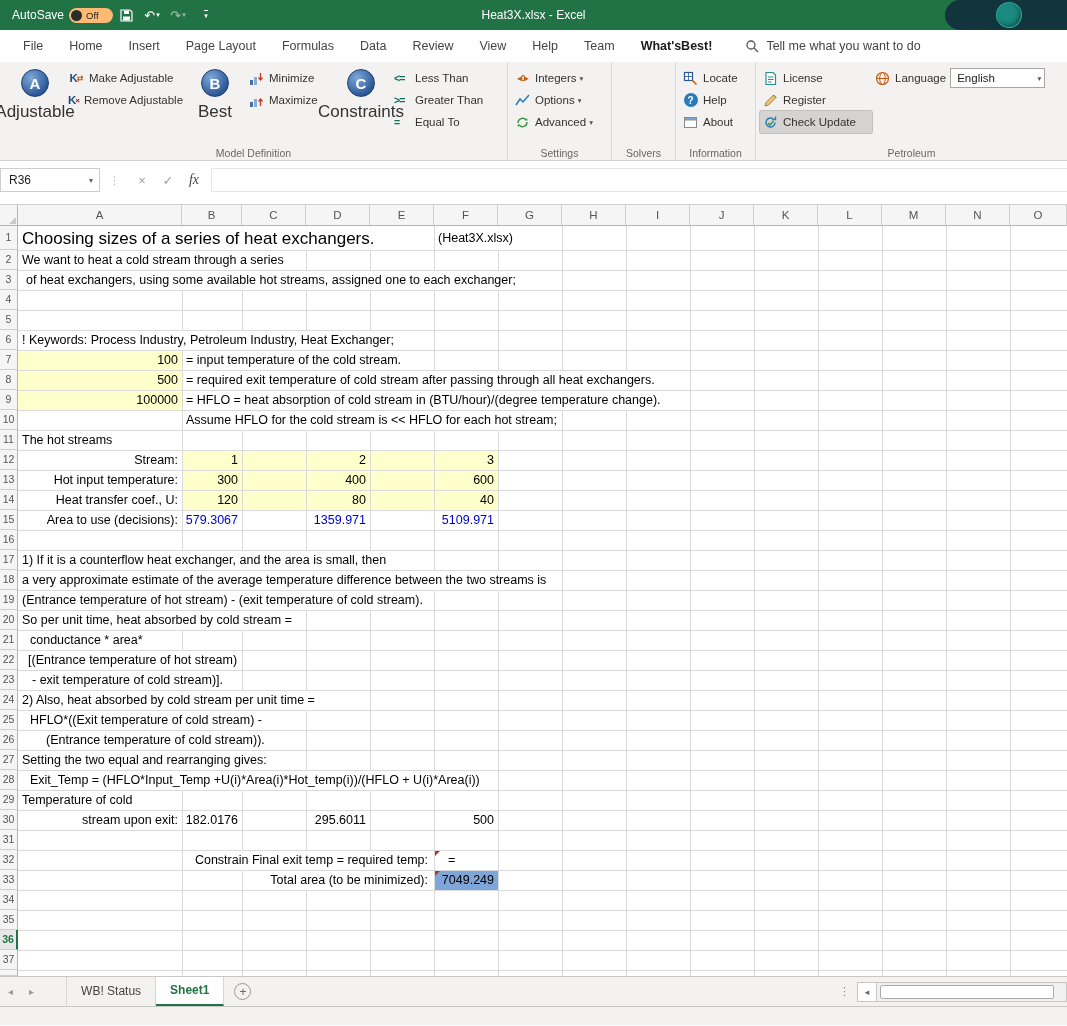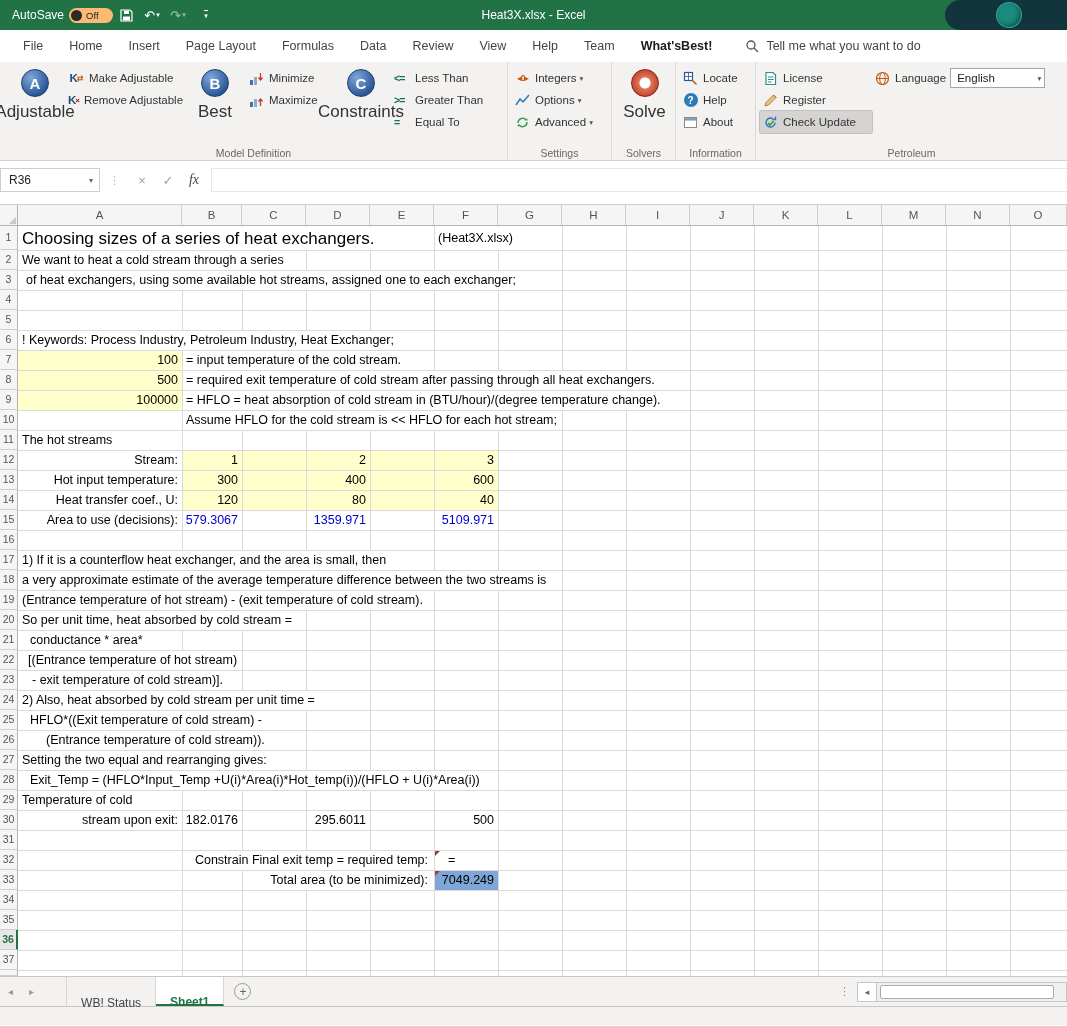--- a/index.html
+++ b/index.html
@@ -71,21 +71,21 @@
   .cell { position:absolute; z-index:3; white-space:nowrap; color:#000; }
   .cell.sp { background:#fff; padding-right:2px; }
   .cell.title { font-size:17px; }
   .cell.blue { color:#0000cd; }
   .marker { position:absolute; z-index:4; width:0; height:0; border-top:5px solid #a33b2e; border-right:5px solid transparent; }
 
   
   .sheetbar { height:30px; background:#f3f2f1; border-top:1px solid #c9c7c5; display:flex; align-items:center; font-size:12px; }
   .snav { color:#9a9a9a; font-size:10px; padding:0 8px; }
   .stabs { display:flex; height:100%; margin-left:24px; border-left:1px solid #d8d6d4; }
-  .stab { padding:12px 14px; line-height:29px; color:#444; border-right:1px solid #d8d6d4; white-space:nowrap; }
+  .stab { padding:0 14px; line-height:29px; color:#444; border-right:1px solid #d8d6d4; white-space:nowrap; }
   .stab.active { background:#fff; color:#217346; font-weight:bold; border-bottom:2px solid #217346; line-height:27px; }
   .addsheet { width:17px; height:17px; border:1px solid #9a9a9a; border-radius:50%; color:#666; display:flex; align-items:center; justify-content:center; font-size:12px; margin-left:10px; line-height:1; }
   .sbright { margin-left:auto; display:flex; align-items:center; }
   .sdots { color:#888; font-size:11px; padding:0 7px; }
   .harrow { width:20px; height:20px; background:#fff; border:1px solid #c6c6c6; color:#666; font-size:9px; display:flex; align-items:center; justify-content:center; }
   .htrack { width:190px; height:20px; background:#f0f0f0; border:1px solid #c6c6c6; border-left:none; position:relative; }
   .hthumb { position:absolute; left:3px; top:2px; bottom:2px; width:174px; background:#fff; border:1px solid #ababab; border-radius:2px; }
 
   .statusbar { height:19px; background:#f3f2f1; border-top:1px solid #c9c7c5; }
 </style>
@@ -247,24 +247,20 @@
             </svg>
           </span>
         <span>Advanced</span>
         <span class="caret">▾</span>
       </div>
     </div>
     <div class="grouplabel">Settings</div>
   </div>
 
   <div class="rgroup" style="width:64px">
-    <div class="bigbtn">
-      <span class="solve-ic"></span>
-      <span class="lbl">Solve</span>
-    </div>
     <div class="grouplabel">Solvers</div>
   </div>
 
   <div class="rgroup" style="width:80px">
     <div class="stack">
       <div class="sbtn">
         <span class="ic">
             <svg width="15" height="15" viewBox="0 0 15 15">
               <rect x="1.5" y="1.5" width="8" height="8" fill="#fff" stroke="#2b5797" stroke-width="1.2"></rect>
               <line x1="5.5" y1="1.5" x2="5.5" y2="9.5" stroke="#2b5797" stroke-width="0.8"></line>

